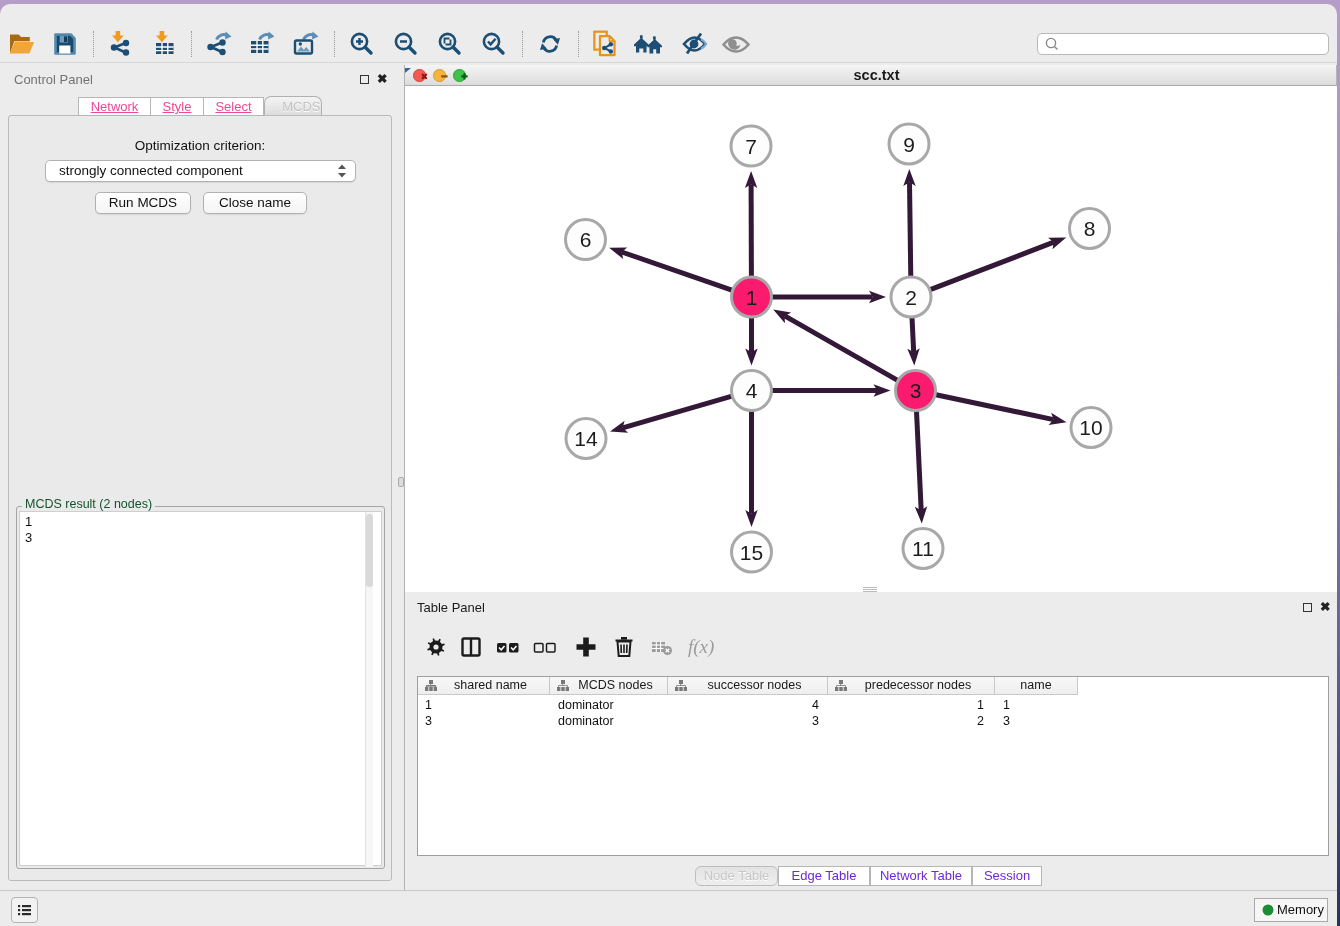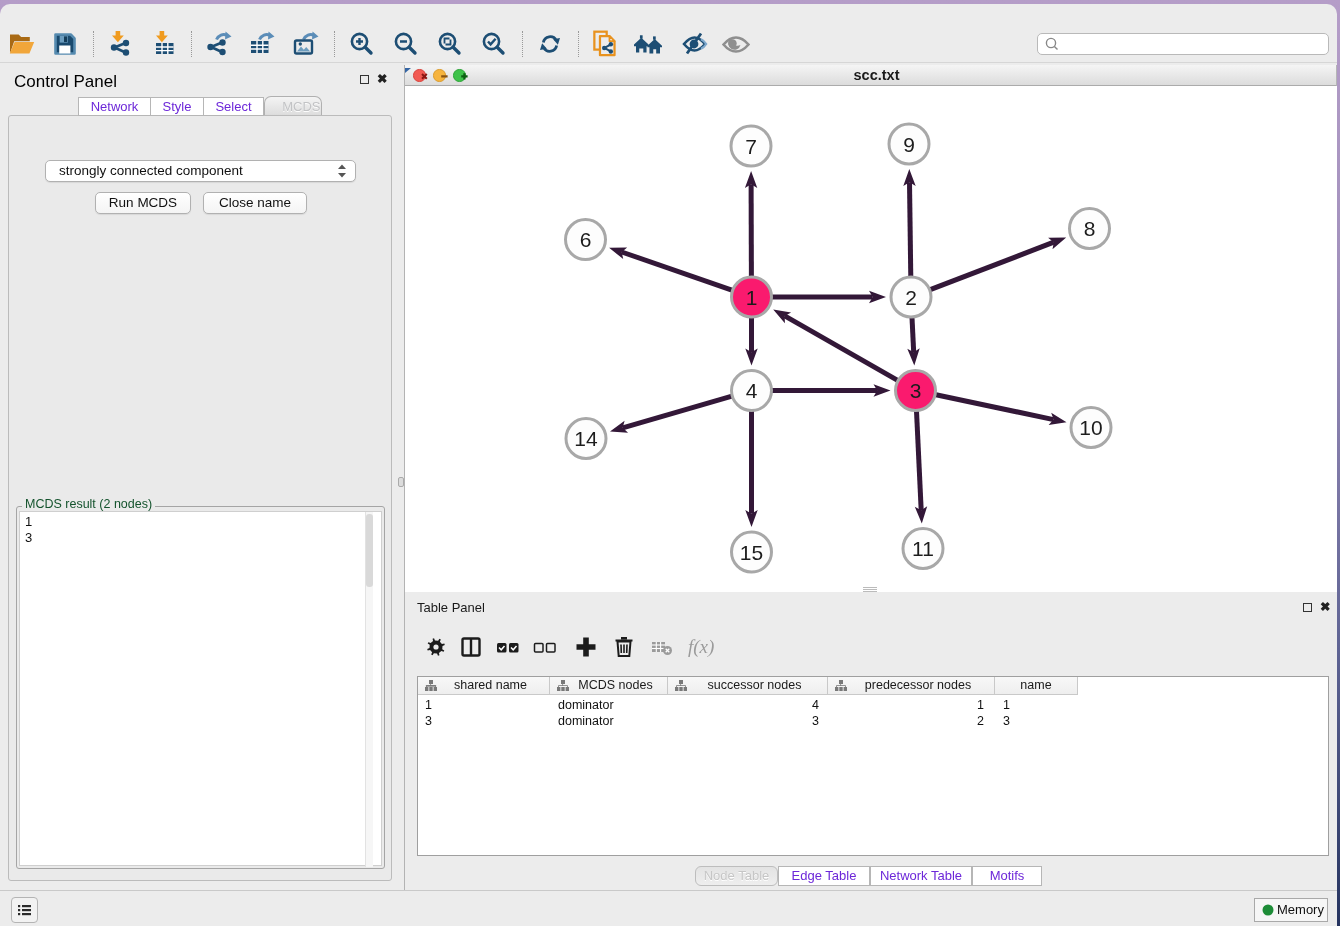--- a/index.html
+++ b/index.html
@@ -7,22 +7,22 @@
 body { font-family:"Liberation Sans", sans-serif; background:linear-gradient(180deg,#b59dc8 0%,#a291bd 30%,#5f6494 70%,#25335f 100%); position:relative; }
 .window { position:absolute; left:0; top:4px; width:1337px; height:922px; background:#ececec; border-radius:10px 10px 0 0; overflow:hidden; }
 .titlebar { position:absolute; left:0; top:0; width:1337px; height:19px; background:linear-gradient(#f9f9f9,#f3f3f3); border-bottom:1px solid #dadada; border-radius:10px 10px 0 0; }
 .tl { position:absolute; top:8px; width:11px; height:11px; border-radius:50%; background:#dcdcdc; border:1px solid #c3c3c3; }
 .wtitle { position:absolute; top:0; left:0; width:1337px; height:19px; line-height:19px; text-align:center; font-size:13px; color:#9b9b9b; }
 .toolbar { position:absolute; left:0; top:19px; width:1337px; height:40px; background:#ececec; border-bottom:1px solid #d6d6d6; }
 .tsep { position:absolute; top:8px; height:26px; width:0; border-left:1px dotted #999; }
 .ticon { position:absolute; top:7px; width:28px; height:28px; }
 .searchbox { position:absolute; left:1037px; top:10px; width:292px; height:22px; background:#fff; border:1px solid #b9b9b9; border-radius:5px; }
 
-.cp-title { position:absolute; left:14px; top:68px; font-size:17px; color:#000000; }
-.tab { position:absolute; top:93px; height:19px; background:#fff; border:1px solid #b6b6b6; font-size:13px; color:#6d28d9; text-align:center; line-height:18px; }
+.cp-title { position:absolute; left:14px; top:68px; font-size:13px; color:#737373; }
+.tab { position:absolute; top:93px; height:19px; background:#fff; border:1px solid #b6b6b6; font-size:13px; color:#ec4899; text-align:center; line-height:18px;text-decoration:underline; }
 .tabsel { position:absolute; top:93px; height:22px; border:1px solid #b0b0b0; border-bottom:none; border-radius:7px 7px 0 0; background:linear-gradient(#f4f4f4,#dedede 90%,#d8d8d8); font-size:13px; color:#c2c3c5; text-shadow:0 1px 0 #fdfdfd; text-align:right; line-height:20px; }
 .cp-panel { position:absolute; left:8px; top:111px; width:384px; height:766px; background:#eaeaea; border:1px solid #bbb; border-radius:3px; }
 .opt-label { position:absolute; left:0; top:22px; width:100%; text-align:center; font-size:13.5px; color:#111; }
 .selectbox { position:absolute; left:36px; top:44px; width:311px; height:22px; background:#fff; border:1px solid #b1b1b1; border-radius:5px; box-shadow:0 1px 1px rgba(0,0,0,.08); font-size:13.5px; color:#111; line-height:20px; padding-left:13px; }
 .btn { position:absolute; top:76px; height:22px; background:linear-gradient(#fff,#f4f4f4); border:1px solid #b1b1b1; border-radius:5px; box-shadow:0 1px 1px rgba(0,0,0,.08); font-size:13.5px; color:#111; text-align:center; line-height:20px; }
 .grpbox { position:absolute; left:7px; top:390px; width:369px; height:363px; border:1px solid #a5a5a5; border-radius:3px; }
 .grplegend { position:absolute; left:5px; top:-10px; background:#eaeaea; padding:0 3px; font-size:12.5px; color:#14532d; z-index:2; line-height:14px; }
 .grpwhite { position:absolute; left:2px; top:4px; width:363px; height:355px; background:#fff; border:1px solid #cfcfcf; }
 
 .netwin { position:absolute; left:404px; top:61px; width:933px; height:527px; background:#fff; border-left:1px solid #b5b5b5; border-right:1px solid #b5b5b5; }
@@ -180,20 +180,21 @@
           <circle cx="8" cy="8" r="4.6" fill="none" stroke="#888" stroke-width="1.4"></circle>
           <line x1="11.4" y1="11.4" x2="14.5" y2="14.5" stroke="#888" stroke-width="1.4"></line>
         </svg>
       </div>
   </div>
   <div class="cp-title">Control Panel</div>
   <div class="floaticon" style="left:360px;top:71px"></div>
   <div class="xicon" style="left:377px;top:69px">✖</div>
   <div class="tabsel" style="left:264px;width:57.5px;top:92px;height:20px">MCDS</div>
   <div class="cp-panel">
+    <div class="opt-label">Optimization criterion:</div>
     <div class="selectbox">strongly connected component<svg width="14" height="16" viewBox="0 0 14 16" style="position:absolute;right:6px;top:2px">
           <path d="M3 6l4-4.5L11 6z" fill="#555"></path>
           <path d="M3 10l4 4.5L11 10z" fill="#555"></path>
         </svg></div>
     <div class="btn" style="left:86px;width:96px">Run MCDS</div>
     <div class="btn" style="left:194px;width:104px">Close name</div>
     <div class="grpbox">
       <div class="grplegend">MCDS result (2 nodes)</div>
       <div class="grpwhite">
         <div style="position:absolute;left:5px;top:2px;font-size:13px;color:#111;line-height:16px">1<br>3</div>
@@ -376,21 +377,21 @@
       <div class="td" style="left:585px;top:20px">1</div>
       <div class="td" style="left:7px;top:36px">3</div>
       <div class="td" style="left:140px;top:36px">dominator</div>
       <div class="td" style="left:250px;top:36px;width:151px;text-align:right">3</div>
       <div class="td" style="left:410px;top:36px;width:156px;text-align:right">2</div>
       <div class="td" style="left:585px;top:36px">3</div>
     </div>
     <div class="btabsel" style="left:291px;width:83px">Node Table</div>
     <div class="btab" style="left:374px;width:92px">Edge Table</div>
     <div class="btab" style="left:466px;width:102px">Network Table</div>
-    <div class="btab" style="left:568px;width:70px">Motifs</div>
+    <div class="btab" style="left:568px;width:70px">Session</div>
   </div>
   <div style="position:absolute;left:404px;top:61px;width:1px;height:825px;background:#b3b3b3"></div>
   <div class="status">
     <div class="listbtn">
         <svg width="23" height="22" viewBox="0 0 23 22" style="position:absolute;left:1px;top:1px">
           <g fill="#2b2b2b">
             <rect x="5" y="6" width="2.2" height="2.2"></rect>
             <rect x="9" y="6" width="9" height="2.2"></rect>
             <rect x="5" y="10" width="2.2" height="2.2"></rect>
             <rect x="9" y="10" width="9" height="2.2"></rect>

